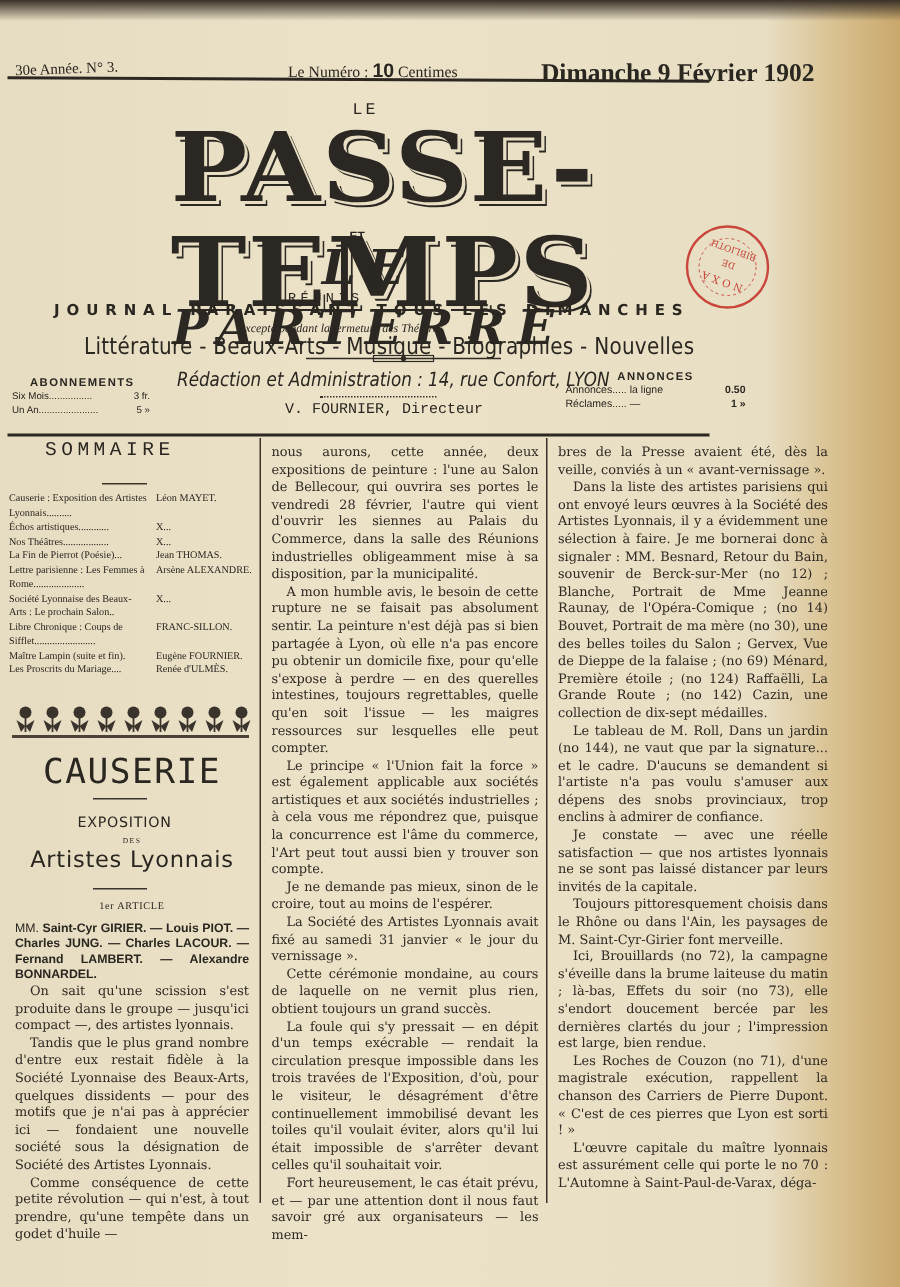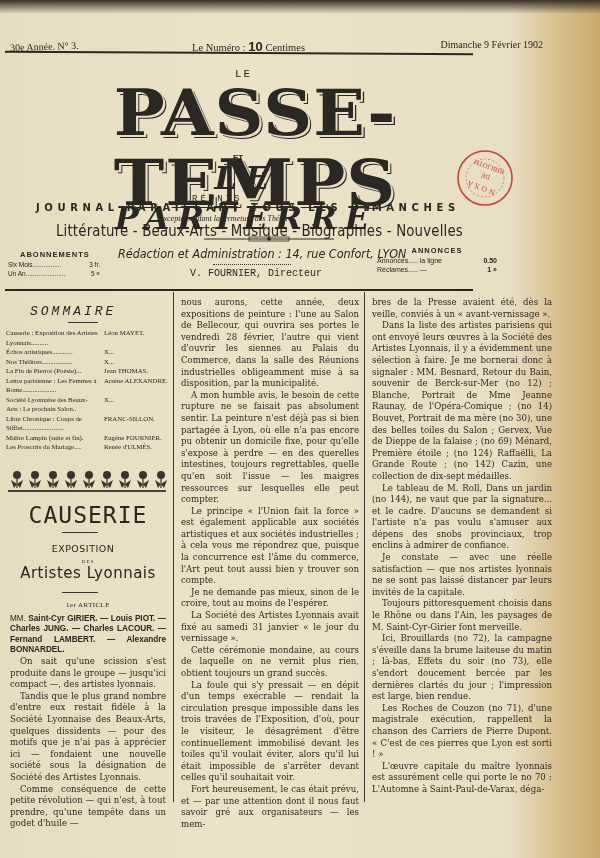--- a/index.html
+++ b/index.html
@@ -17,21 +17,21 @@
     content: ""; position: absolute; left: 0; top: 0; width: 600px; height: 14px;
     background: linear-gradient(180deg, #3a3128 0%, rgba(58,49,40,0.0) 100%);
   }
   .topbar {
     position: absolute; left: 8px; top: 37px; width: 535px; height: 20px;
     font-family: "Liberation Serif", serif; font-size: 10.5px;
   }
   .topbar .left { position: absolute; left: 2px; top: 4px; font-size: 10px; transform: rotate(-2deg); }
   .topbar .mid { position: absolute; left: 184px; top: 2px; }
   .topbar .mid .big { font-family: "Liberation Sans", sans-serif; font-weight: bold; font-size: 13px; }
-  .topbar .right { position: absolute; right: 0; top: 2px; font-weight: normal; font-family: "Liberation Serif", serif; font-size: 10px; text-align: right; }
+  .topbar .right { position: absolute; right: 0; top: 2px; font-weight: bold; font-family: "Liberation Serif", serif; font-size: 17px; text-align: right; }
   .rule-top { position: absolute; left: 5px; top: 52px; width: 468px; height: 2px; background: #2c2721; transform: rotate(0.3deg); }
 
   .le { position: absolute; left: 235px; top: 68px; font-family: "Liberation Mono", monospace; font-size: 11px; letter-spacing: 2px; text-align: right; }
   .masthead {
     position: absolute; left: 6px; top: 78px; width: 470px; text-align: center;
     font-family: "DejaVu Serif", serif; font-weight: bold; font-size: 64px; letter-spacing: 1px;
     color: #2b2722; line-height: 70px;
     text-shadow: 2px 2px 0 #e8dec3, 3px 3px 0 #2b2722;
     transform: scaleX(1.06); transform-origin: left center;
   }
@@ -66,21 +66,21 @@
   .annonces .head { text-align: center; font-size: 7.5px; font-weight: bold; letter-spacing: 1px; }
   .annonces .row { font-size: 7px; display: flex; justify-content: space-between; margin-top: 2px; }
   .annonces .row b { font-weight: bold; }
   .rule-mid { position: absolute; left: 5px; top: 289px; width: 468px; height: 2px; background: #2c2721; }
 
   .col-rule { position: absolute; width: 1px; background: #3a342c; }
   .col { position: absolute; font-family: "DejaVu Serif", serif; font-size: 8.6px; line-height: 11.6px; color: #2f2a23; text-align: justify; }
   .col p { margin: 0; text-indent: 10px; }
   .col p.noindent { text-indent: 0; }
 
-  .somm-title { position: absolute; left: 30px; top: 304px; font-family: "Liberation Mono", monospace; font-size: 13px; letter-spacing: 3px; font-style: italic; }
+  .somm-title { position: absolute; left: 30px; top: 292px; font-family: "Liberation Mono", monospace; font-size: 13px; letter-spacing: 3px; }
   .somm-rule { position: absolute; left: 68px; top: 322px; width: 30px; border-top: 1px solid #3a342c; }
   .somm { position: absolute; left: 6px; top: 328px; width: 162px; font-family: "Liberation Serif", serif; font-size: 6.8px; line-height: 9.5px; }
   .somm .row { display: flex; }
   .somm .t { width: 92px; }
   .somm .a { flex: 1; padding-left: 6px; }
   .flowers { position: absolute; left: 8px; top: 470px; width: 160px; height: 20px; }
   .flowers-rule { position: absolute; left: 8px; top: 490px; width: 158px; height: 2px; background: #4a4236; }
 
   .causerie {
     position: absolute; left: 8px; top: 502px; width: 160px; text-align: center;

